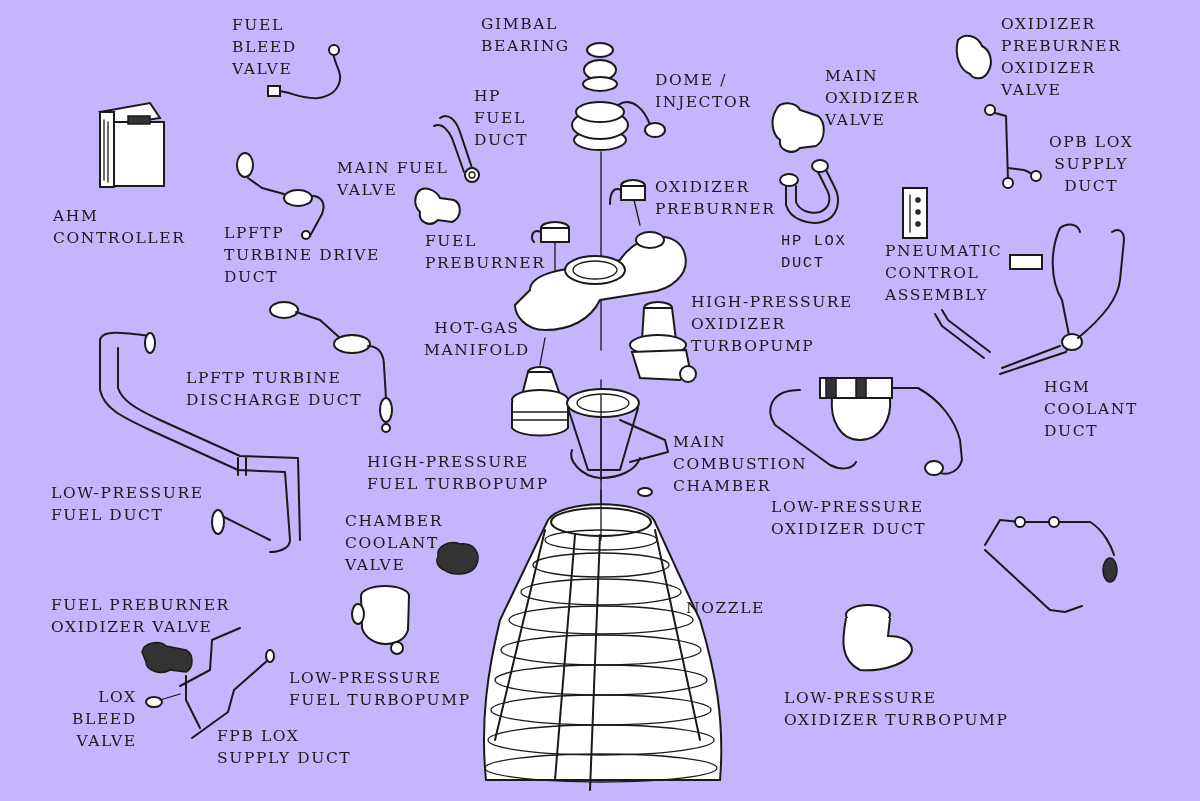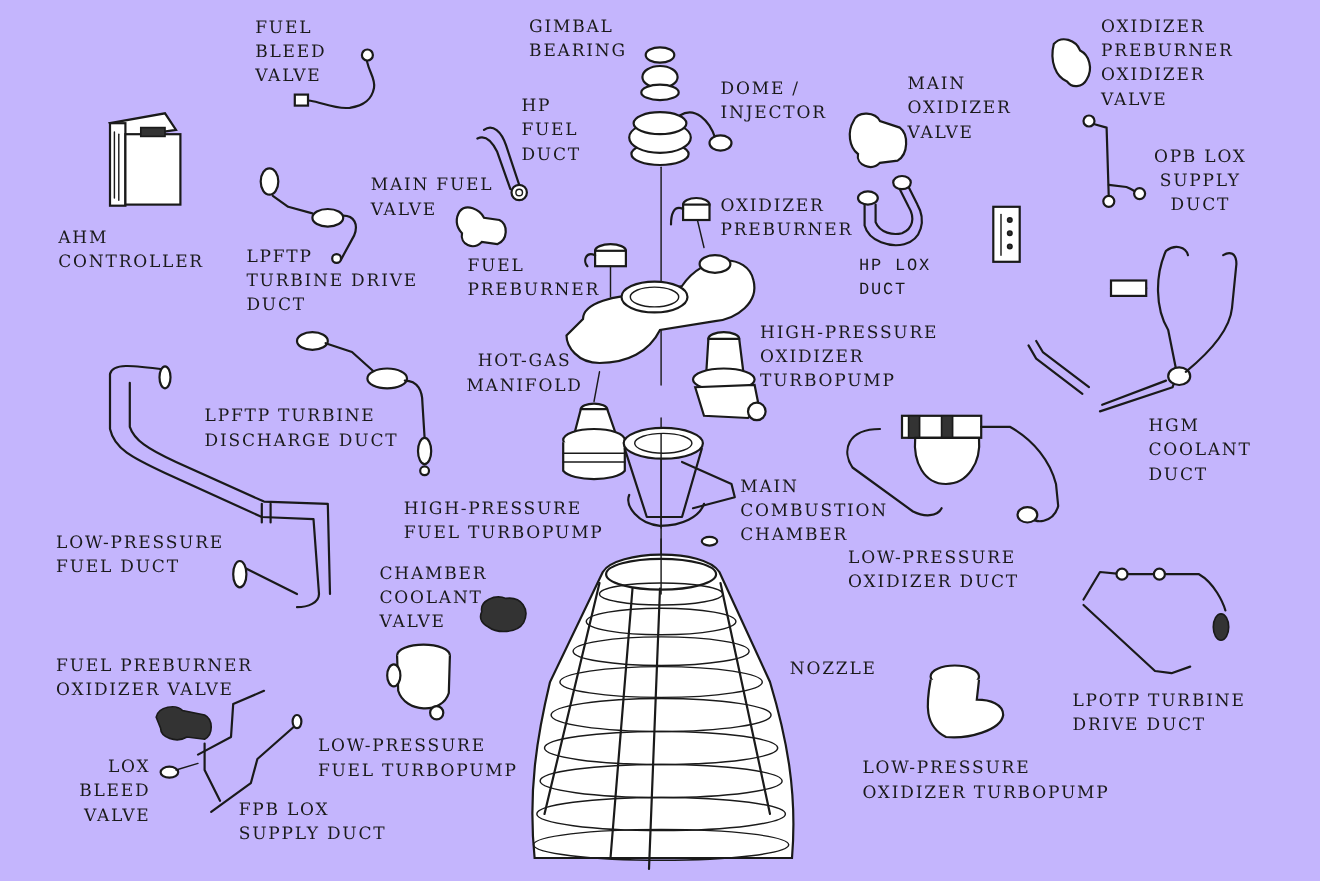--- a/index.html
+++ b/index.html
@@ -287,20 +287,23 @@
 DUCT</div>
 <div class="lbl" style="left:1049px;top:131px;text-align:center;">OPB LOX
 SUPPLY
 DUCT</div>
 <div class="lbl" style="left:655px;top:176px;">OXIDIZER
 PREBURNER</div>
 <div class="lbl" style="left:425px;top:230px;">FUEL
 PREBURNER</div>
 <div class="lbl" style="left:781px;top:230px;font-family:Liberation Mono, monospace;">HP LOX
 DUCT</div>
+<div class="lbl" style="left:885px;top:240px;">PNEUMATIC
+CONTROL
+ASSEMBLY</div>
 <div class="lbl" style="left:424px;top:317px;text-align:center;">HOT-GAS
 MANIFOLD</div>
 <div class="lbl" style="left:691px;top:291px;">HIGH-PRESSURE
 OXIDIZER
 TURBOPUMP</div>
 <div class="lbl" style="left:186px;top:367px;">LPFTP TURBINE
 DISCHARGE DUCT</div>
 <div class="lbl" style="left:1044px;top:376px;">HGM
 COOLANT
 DUCT</div>
@@ -311,23 +314,21 @@
 CHAMBER</div>
 <div class="lbl" style="left:51px;top:482px;">LOW-PRESSURE
 FUEL DUCT</div>
 <div class="lbl" style="left:771px;top:496px;">LOW-PRESSURE
 OXIDIZER DUCT</div>
 <div class="lbl" style="left:345px;top:510px;">CHAMBER
 COOLANT
 VALVE</div>
 <div class="lbl" style="left:51px;top:594px;">FUEL PREBURNER
 OXIDIZER VALVE</div>
-<div class="lbl" style="left:718px;top:597px;">NOZZLE</div>
-<div class="lbl" style="left:975px;top:626px;">LPOTP TURBINE
-DRIVE DUCT</div>
+<div class="lbl" style="left:686px;top:597px;">NOZZLE</div>
 <div class="lbl" style="left:72px;top:686px;text-align:right;">LOX
 BLEED
 VALVE</div>
 <div class="lbl" style="left:289px;top:667px;">LOW-PRESSURE
 FUEL TURBOPUMP</div>
 <div class="lbl" style="left:217px;top:725px;">FPB LOX
 SUPPLY DUCT</div>
 <div class="lbl" style="left:784px;top:687px;">LOW-PRESSURE
 OXIDIZER TURBOPUMP</div>
 

